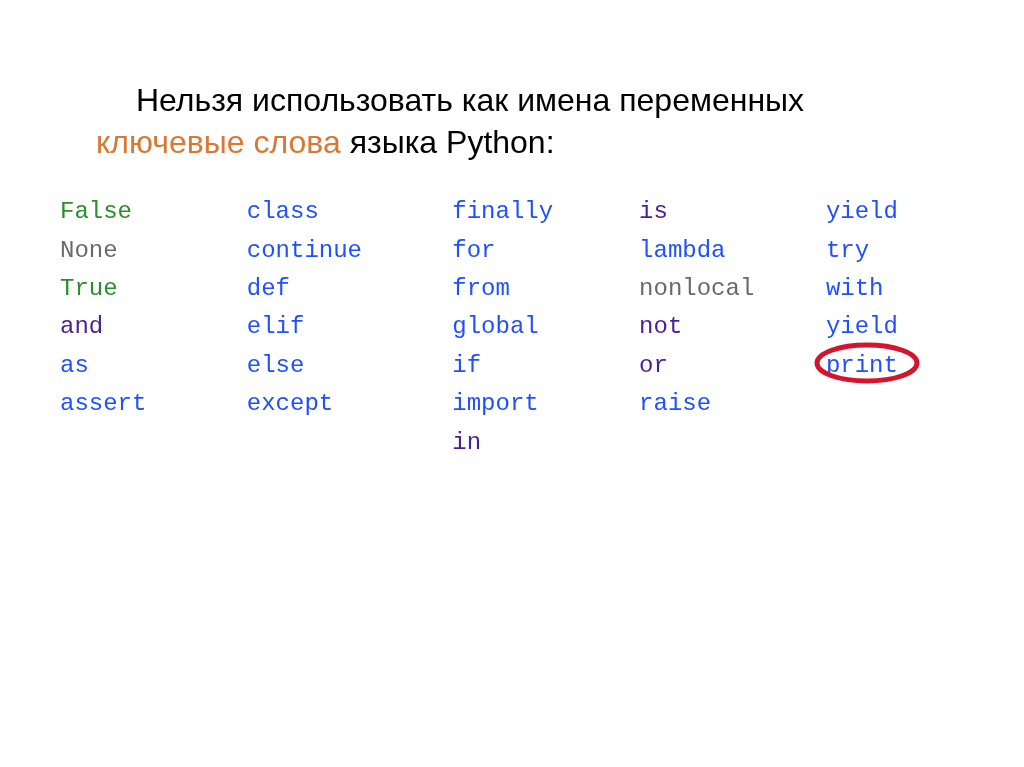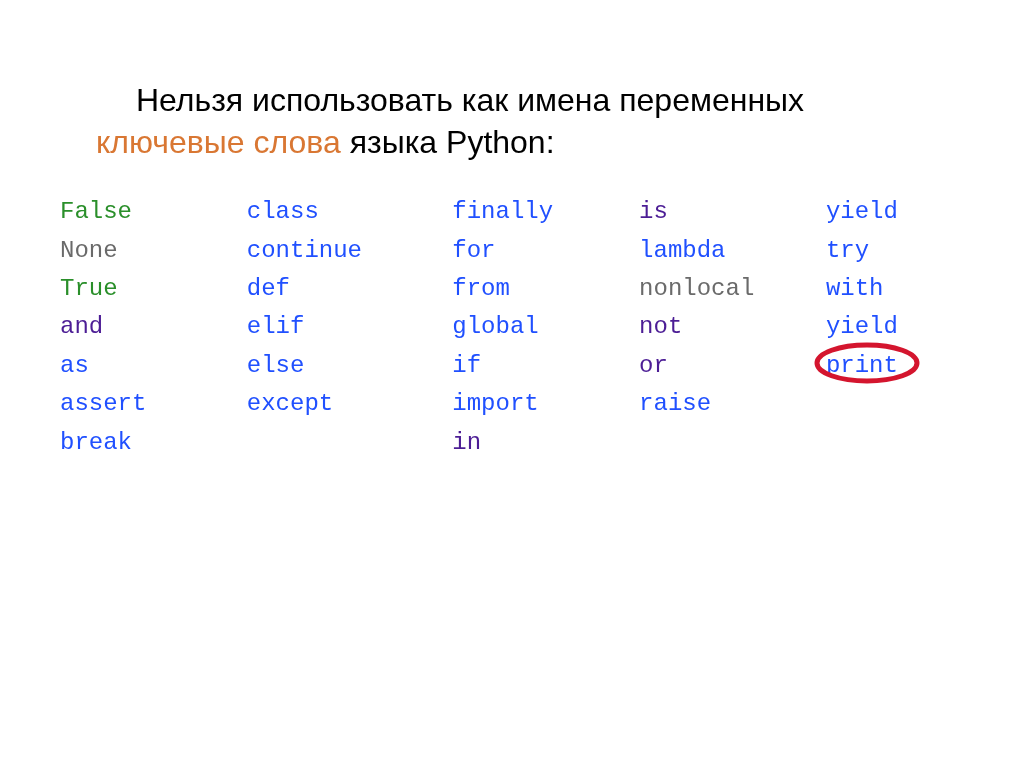--- a/index.html
+++ b/index.html
@@ -59,21 +59,20 @@
 </div>
 
 <div class="keywords-table">
     <div class="col">
       <span class="kw c-green">False</span>
       <span class="kw c-gray">None</span>
       <span class="kw c-true">True</span>
       <span class="kw c-purple">and</span>
       <span class="kw c-blue">as</span>
       <span class="kw c-blue">assert</span>
-      <span class="kw c-blue">break</span>
     </div>
     <div class="col">
       <span class="kw c-blue">class</span>
       <span class="kw c-blue">continue</span>
       <span class="kw c-blue">def</span>
       <span class="kw c-blue">elif</span>
       <span class="kw c-blue">else</span>
       <span class="kw c-blue">except</span>
     </div>
     <div class="col">

